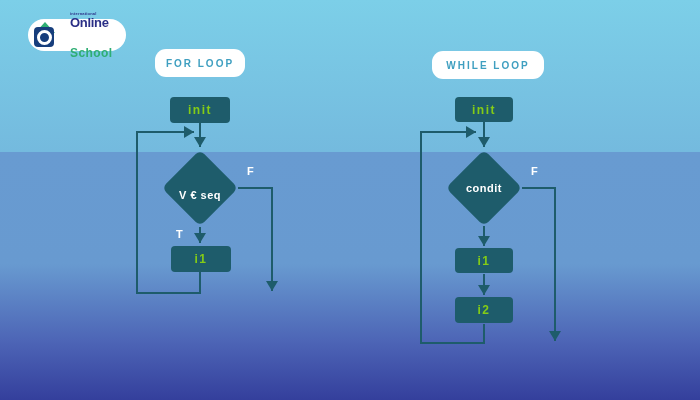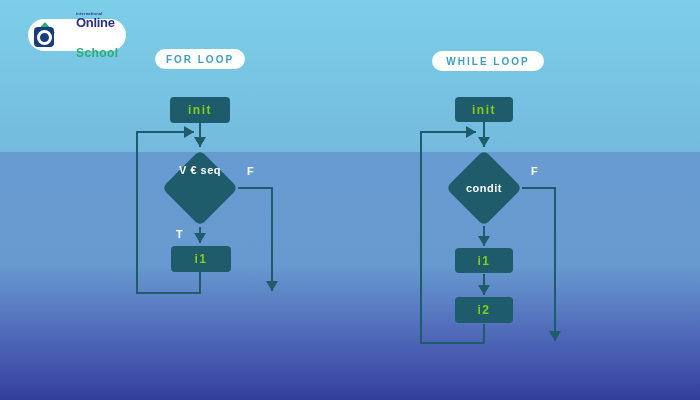--- a/index.html
+++ b/index.html
@@ -10,42 +10,42 @@
     font-family:"Liberation Sans", sans-serif;
     background:linear-gradient(180deg,#7ccfe8 0%,#74bade 38%,#689bd1 0,#689ad0 66%,#4c63b5 86%,#343f9c 100%);
   }
   svg.wires{position:absolute;left:0;top:0;width:700px;height:400px;}
   .wire{stroke:#1e5c6b;stroke-width:2;fill:none;}
 
   
   .logo{
     position:absolute;left:28px;top:19px;width:98px;height:32px;
     background:#ffffff;border-radius:16px;
-    display:flex;align-items:center;gap:18px;padding:0 6px;box-sizing:border-box;
+    display:flex;align-items:center;gap:12px;padding:0 6px;box-sizing:border-box;
   }
   .logo-icon{position:relative;width:24px;height:26px;flex:0 0 auto;}
   .logo-tri{
     position:absolute;left:1px;top:0;width:0;height:0;
     border-left:10px solid transparent;border-right:10px solid transparent;
     border-bottom:11px solid #2fae74;
   }
   .logo-sq{
     position:absolute;left:0;top:5px;width:20px;height:20px;
     background:#173e7c;border-radius:4px;
     display:flex;align-items:center;justify-content:center;
   }
   .logo-ring{width:9px;height:9px;border:3px solid #ffffff;border-radius:50%;}
   .logo-text{display:flex;flex-direction:column;line-height:1;}
   .logo-tagline{font-size:4px;color:#2b2f86;font-weight:bold;letter-spacing:.2px;}
   .logo-brand{font-size:13px;font-weight:bold;color:#2b2f86;letter-spacing:-.3px;}
   .logo-sub{font-size:12px;font-weight:bold;color:#2fae74;margin-top:18px;letter-spacing:.4px;}
 
   
   .pill{
-    position:absolute;height:20px;background:#ffffff;border-radius:11px;
+    position:absolute;height:28px;background:#ffffff;border-radius:11px;
     display:flex;align-items:center;justify-content:center;
     font-size:10px;font-weight:bold;letter-spacing:2px;color:#3f9fc0;
   }
   .pill-for{left:155px;top:49px;width:90px;}
   .pill-while{left:432px;top:51px;width:112px;}
 
   
   .node{
     position:absolute;width:60px;height:26px;background:#1e5c6b;border-radius:4px;
     display:flex;align-items:center;justify-content:center;
@@ -101,21 +101,21 @@
       <span class="logo-brand">Online</span>
       <span class="logo-sub">School</span>
     </div>
   </div>
 
   <div class="pill pill-for">FOR LOOP</div>
 
   <div class="node" style="left:170px;top:97px;">init</div>
 
   <div class="diamond" style="left:173px;top:161px;"></div>
-  <div class="diamond-label" style="left:160px;top:161px;">V € seq</div>
+  <div class="diamond-label" style="left:160px;top:186px;">V € seq</div>
 
   <div class="branch-label" style="left:176px;top:228px;">T</div>
   <div class="branch-label" style="left:247px;top:165px;">F</div>
 
   <div class="node" style="left:171px;top:246px;">i1</div>
 
   <div class="pill pill-while">WHILE LOOP</div>
 
   <div class="node" style="left:455px;top:97px;width:58px;height:25px;">init</div>
 

